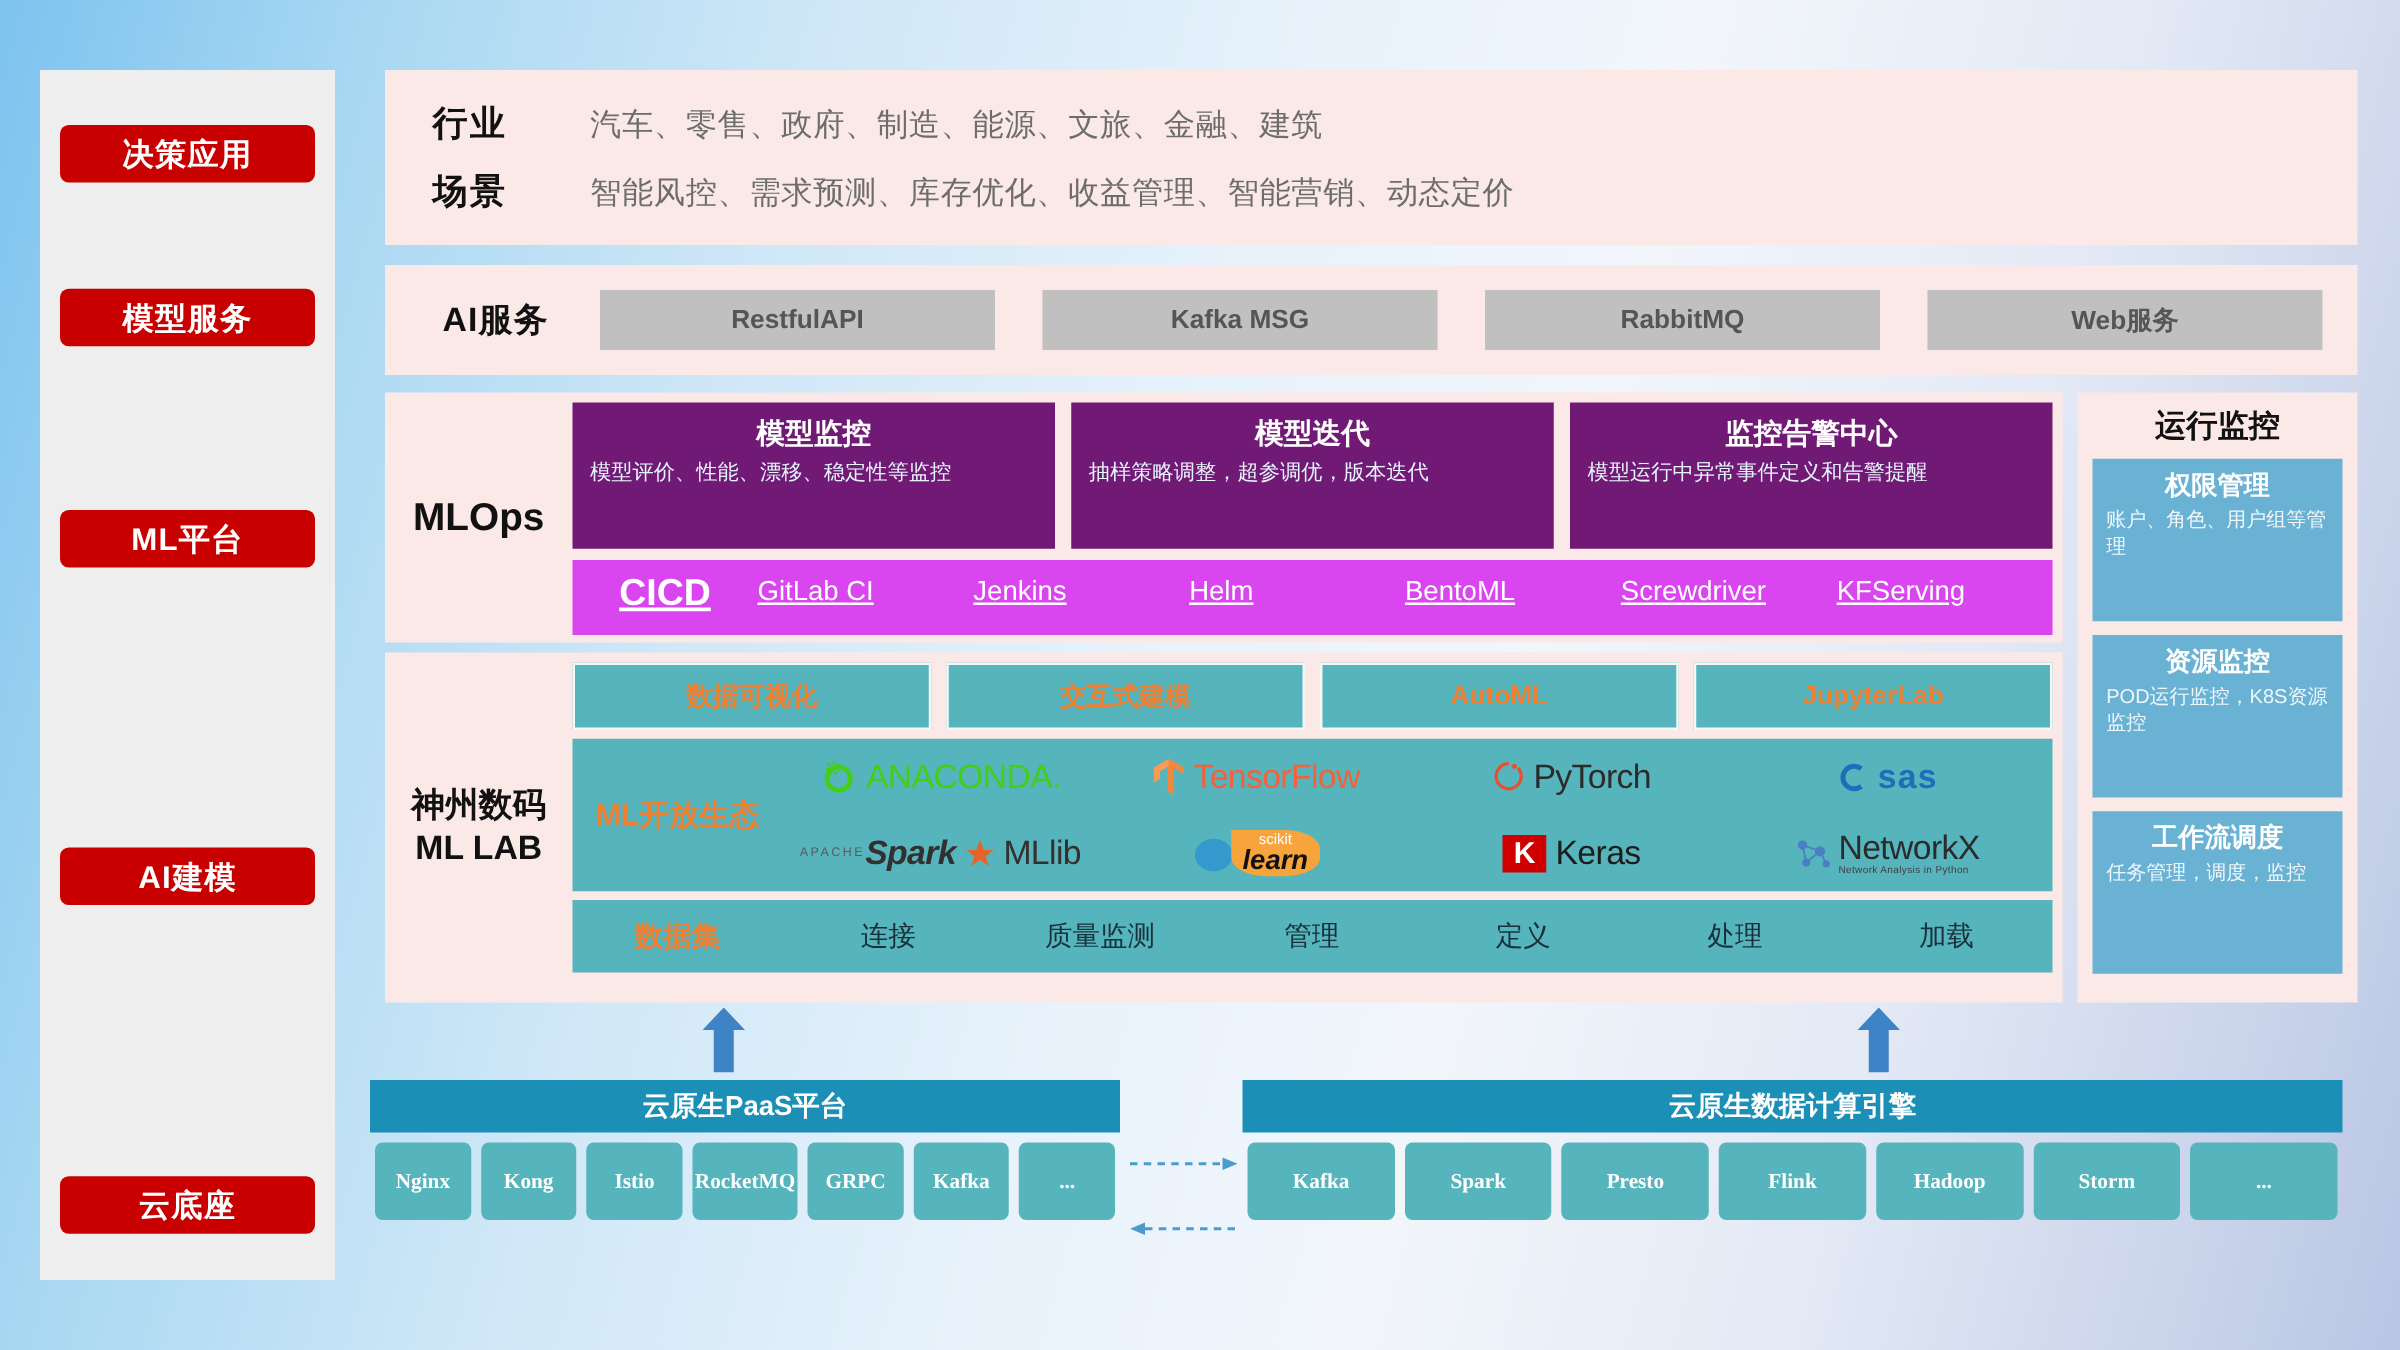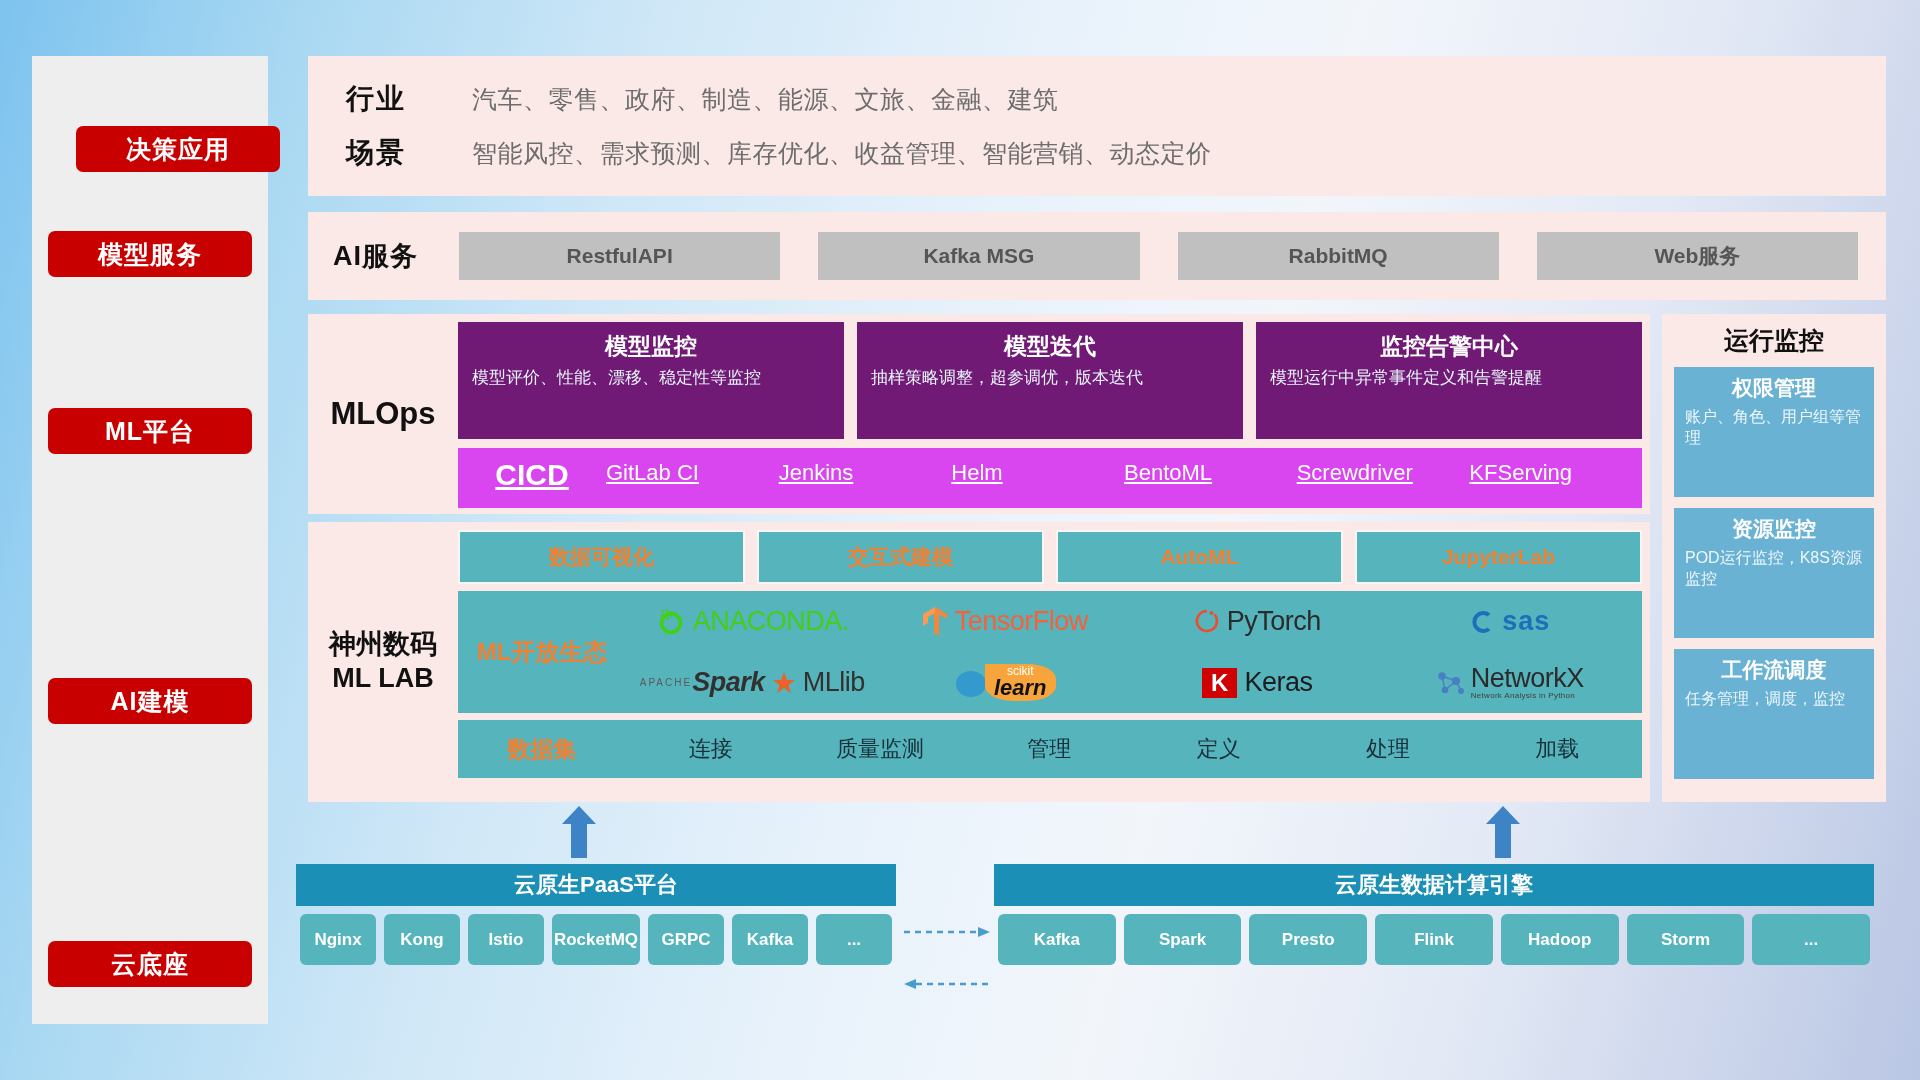--- a/index.html
+++ b/index.html
@@ -20,21 +20,21 @@
     width: 236px; height: 968px;
     background: #eeeeee;
   }
   .rail-chip {
     position: absolute; left: 16px; width: 204px; height: 46px;
     background: #c80000; border-radius: 7px;
     color: #fff; font-size: 25px; font-weight: bold;
     display: flex; align-items: center; justify-content: center;
     letter-spacing: 1px;
   }
-  .rail-0 { top: 70px; margin-left: 28px; }
+  .rail-0 { top: 44px; }
   .rail-1 { top: 175px; }
   .rail-2 { top: 352px; }
   .rail-3 { top: 622px; }
   .rail-4 { top: 885px; }
 
   
   .main {
     position: absolute; left: 308px; top: 56px;
     width: 1702px; height: 968px;
   }
@@ -51,21 +51,21 @@
     width: 126px; flex: none;
     font-size: 28px; font-weight: bold; color: #111;
     letter-spacing: 2px;
   }
   .app-val { font-size: 25px; color: #6d6d6d; letter-spacing: .5px; }
 
   
   .band-svc {
     position: absolute; left: 0; top: 156px; width: 1578px; height: 88px;
     background: #fbe9e7;
-    display: flex; align-items: center; padding-left: 25px;
+    display: flex; align-items: center; padding-left: 46px;
   }
   .svc-key {
     width: 126px; flex: none;
     font-size: 27px; font-weight: bold; color: #111; letter-spacing: 1px;
   }
   .svc-list { display: flex; flex: 1; gap: 38px; padding-right: 28px; }
   .svc-chip {
     flex: 1; height: 48px; background: #c0c0c0;
     display: flex; align-items: center; justify-content: center;
     color: #555; font-size: 21px; font-weight: bold;
@@ -174,21 +174,21 @@
   }
   .cloud-block { position: absolute; top: 58px; }
   .cloud-paas { left: 0; width: 600px; }
   .cloud-data { left: 698px; width: 880px; }
   .cloud-head {
     height: 42px; background: #1b8fb5; color: #fff;
     font-size: 22px; font-weight: bold;
     display: flex; align-items: center; justify-content: center;
   }
   .cloud-chips {
-    display: flex; gap: 8px; padding: 8px 4px 0 4px; height: 59px;
+    display: flex; gap: 8px; padding: 8px 4px 0 4px; height: 70px; font-family: Liberation Serif, serif;
   }
   .cloud-chip {
     flex: 1; background: #56b4bd; border-radius: 6px; color: #fff;
     font-size: 17px; font-weight: bold;
     display: flex; align-items: center; justify-content: center;
     text-align: center; line-height: 1.12; padding: 0 2px;
   }
   .up-arrow {
     position: absolute; width: 34px; height: 52px;
   }

